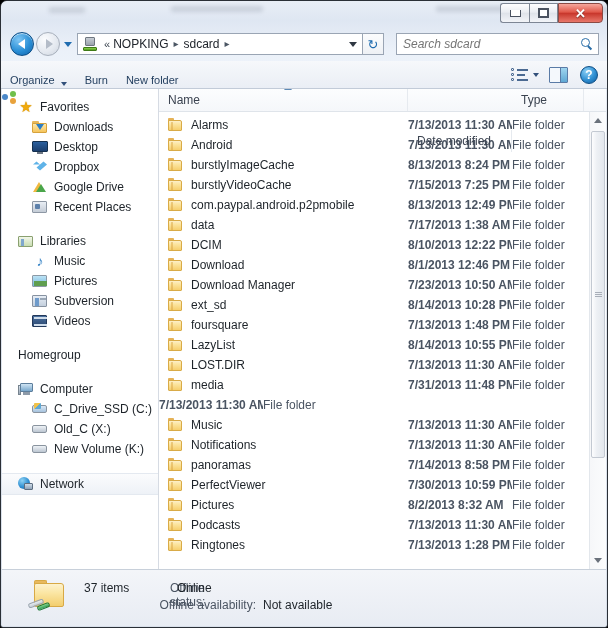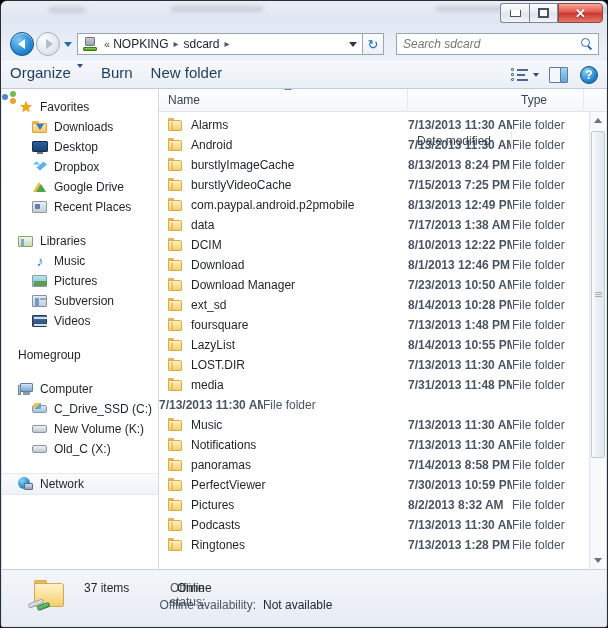--- a/index.html
+++ b/index.html
@@ -145,22 +145,22 @@
   .mag .handle { position: absolute; left: 7px; top: 7px; width: 5px; height: 1.7px; background: #2a6ea8; transform: rotate(45deg); transform-origin: left center; }
 
   
   #toolbar {
     position: absolute; left: 0; top: 60px; right: 0; height: 28px;
     display: flex; align-items: center;
     background: linear-gradient(to bottom, #f6f8fb 0%, #eaeef5 100%);
     border-bottom: 1px solid #c2cbd8;
   }
   .tb-item {
-    display: flex; align-items: flex-start; height: 22px;
-    padding: 0 9px; color: #1f3b5c; font-size: 15px; white-space: nowrap;
+    display: flex; align-items: flex-end; height: 22px;
+    padding: 0 9px; color: #1f3b5c; font-size: 11px; white-space: nowrap;
     border-radius: 2px;
   }
   .tb-caret { width: 0; height: 0; border-left: 3.5px solid transparent; border-right: 3.5px solid transparent; border-top: 4.5px solid #32507a; margin-left: 6px; }
   #toolbar-right { margin-left: auto; display: flex; align-items: center; padding-right: 9px; }
   #views-icon { width: 17px; height: 15px; position: relative; }
   #views-icon .vl { position: absolute; left: 6px; height: 2px; background: #4b6a92; }
   #views-icon .vd { position: absolute; left: 0; width: 3px; height: 3px; border: 1px solid #4b6a92; border-radius: 1px; }
   #views-dropdown { margin: 0 10px 0 5px; }
   #preview-pane-icon {
     width: 19px; height: 16px; border: 1.5px solid #5a7ba6; border-radius: 1px;
@@ -560,27 +560,27 @@
             <span class="ic-hdd sys">
               <span class="win"></span>
             </span>
           </span>
         <span class="nav-label">C_Drive_SSD (C:)</span>
       </div>
       <div class="nav-item child">
         <span class="nav-ico">
             <span class="ic-hdd"></span>
           </span>
-        <span class="nav-label">New Volume (K:)</span>
+        <span class="nav-label">Old_C (X:)</span>
       </div>
       <div class="nav-item child">
         <span class="nav-ico">
             <span class="ic-hdd"></span>
           </span>
-        <span class="nav-label">Old_C (X:)</span>
+        <span class="nav-label">New Volume (K:)</span>
       </div>
 
       <div class="nav-gap"></div>
 
       <div class="nav-item selected">
         <span class="nav-ico ic-network">
             <span class="globe"></span>
             <span class="scr2"></span>
           </span>
         <span class="nav-label">Network</span>

